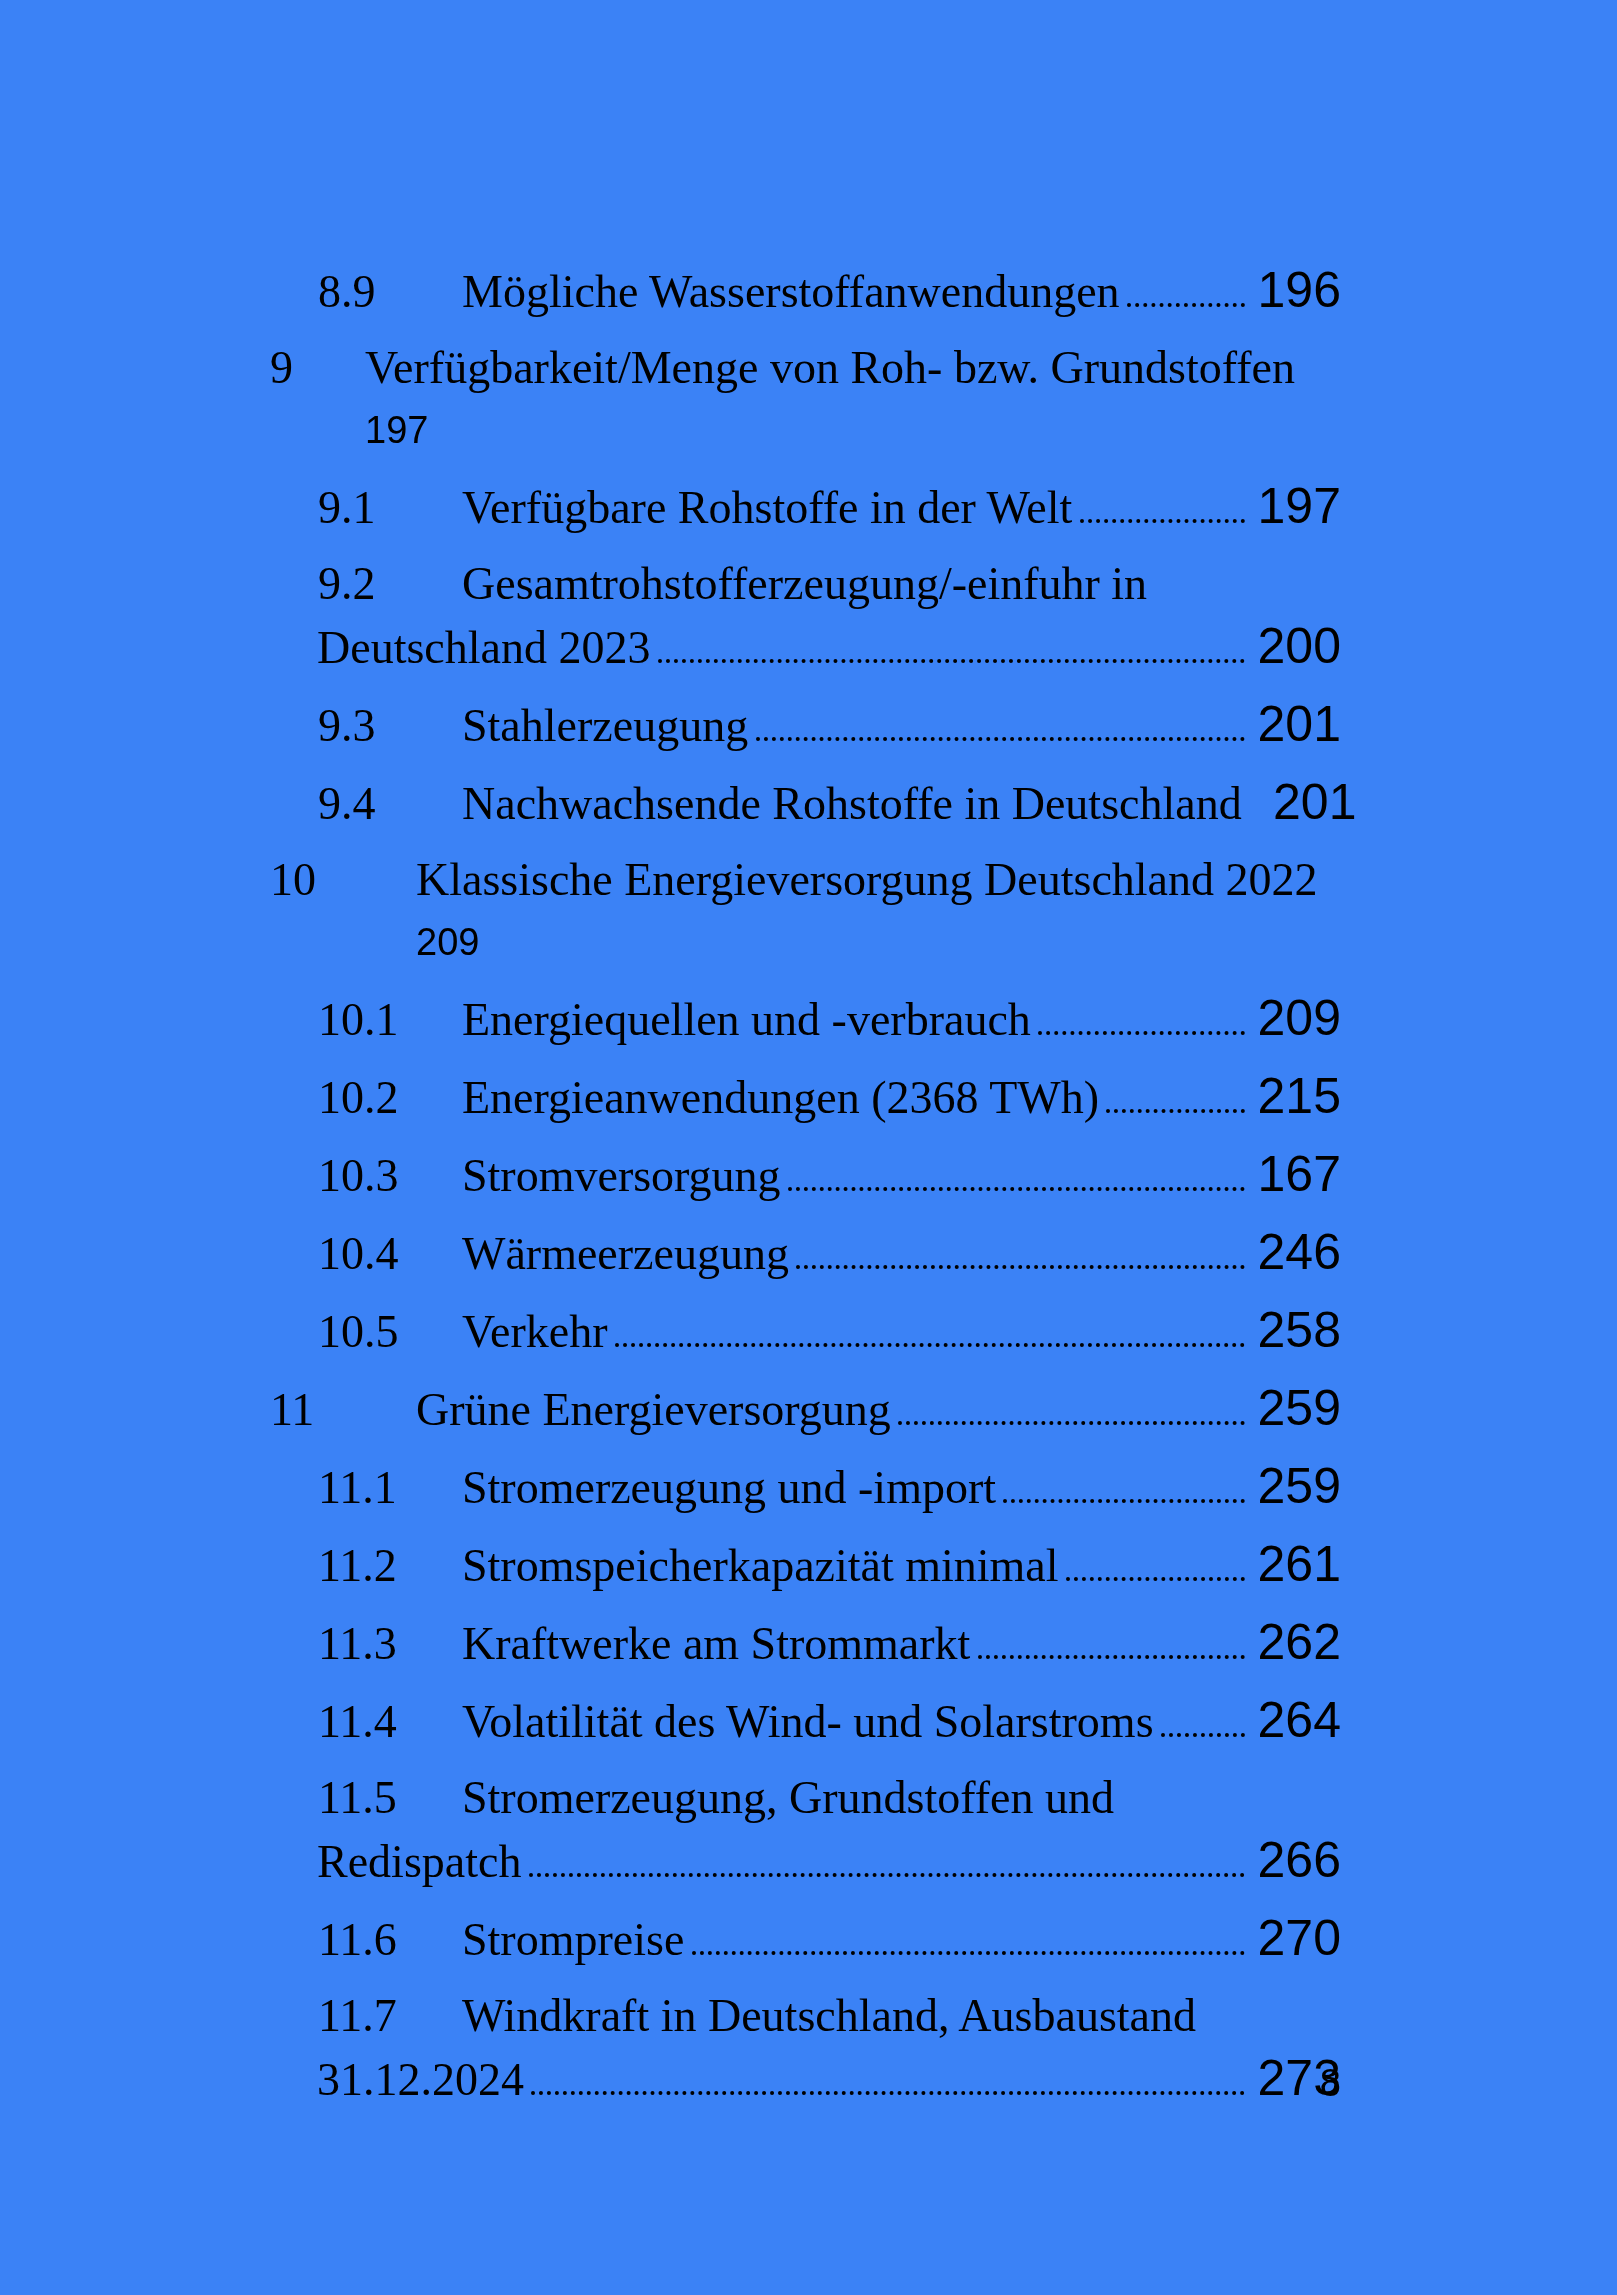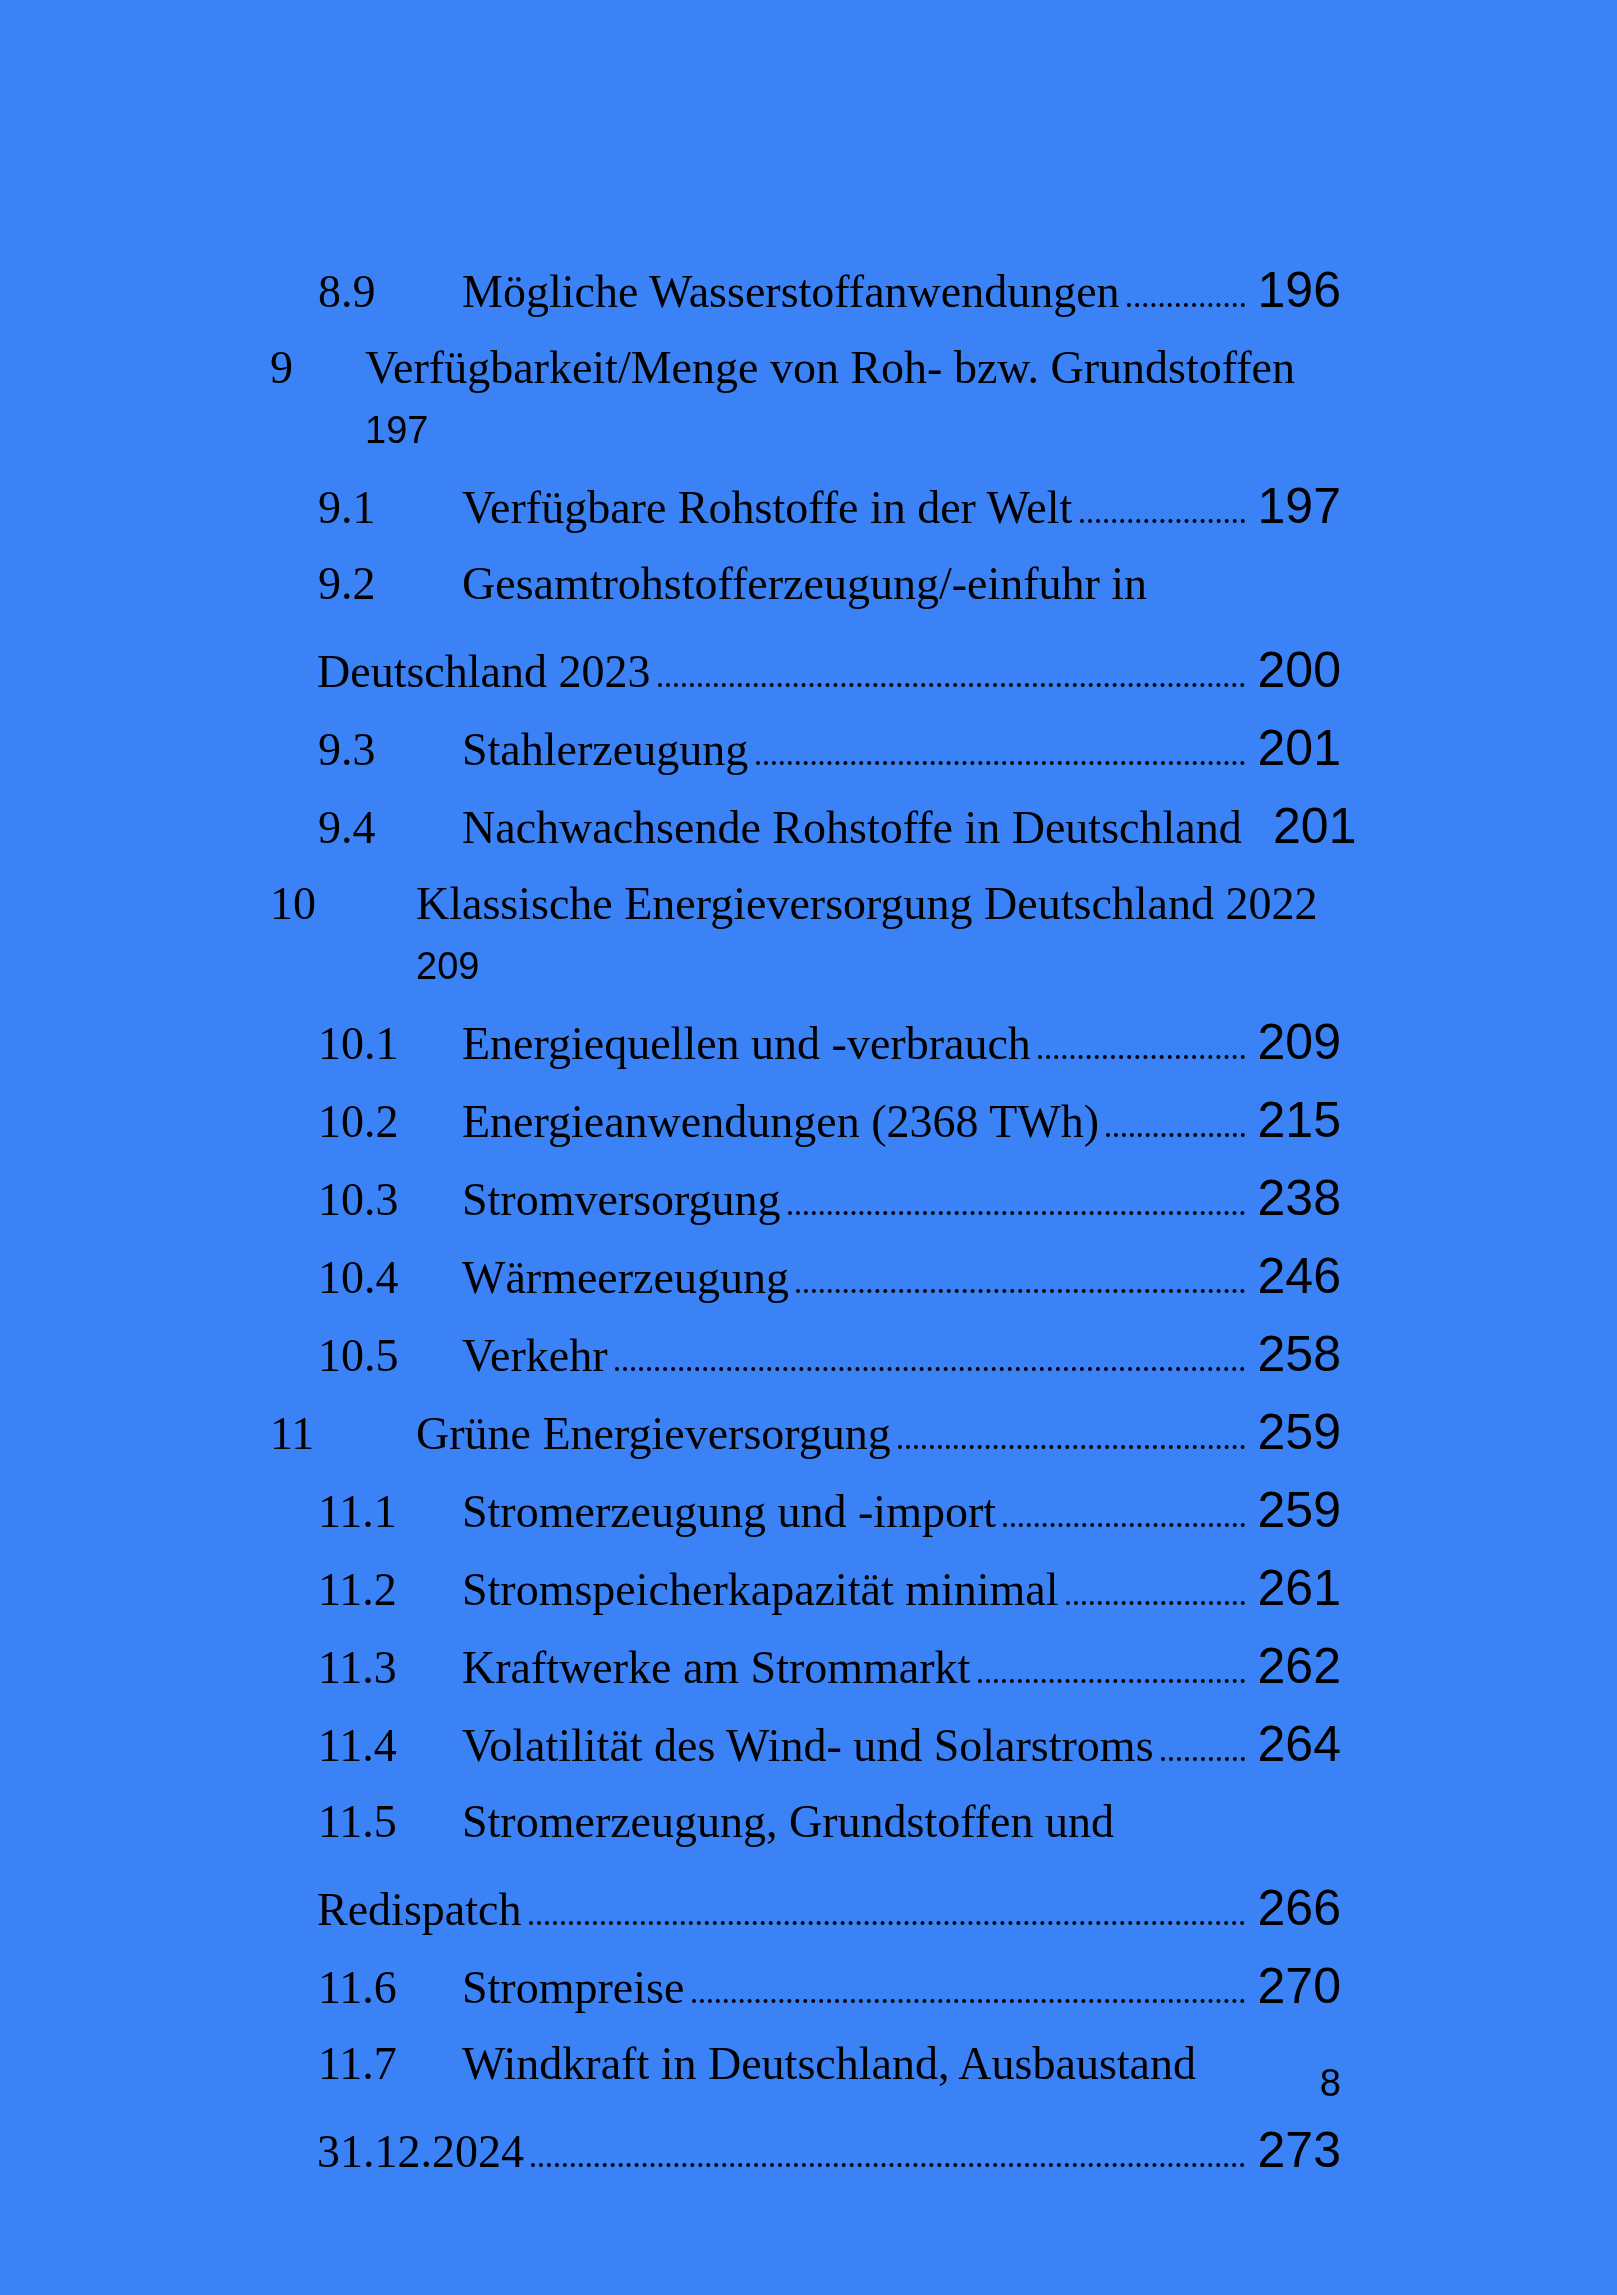--- a/index.html
+++ b/index.html
@@ -28,21 +28,21 @@
     white-space: nowrap;
   }
   
   .level-chapter > .line1 { padding-left: 270px; }
   .level-section > .line1 { padding-left: 318px; }
   .level-chapter .num { flex: 0 0 auto; width: 95px; }
   .level-chapter .num.num-wide { width: 146px; }
   .level-section .num { flex: 0 0 auto; width: 144px; }
   .row.cont-c1 { padding-left: 365px; }
   .row.cont-c2 { padding-left: 416px; }
-  .row.cont-s  { padding-left: 317px; margin-top: 24px; }
+  .row.cont-s  { padding-left: 317px; }
   .title, .cont-text { flex: 0 0 auto; }
   .leader {
     flex: 1 1 11px;
     min-width: 11px;
     height: 0;
     margin: 0 13px 0 7.4px;
   }
   .leader.dotted { border-bottom: 4.6px dotted #000000; }
   .pg {
     flex: 0 0 auto;
@@ -142,21 +142,21 @@
           <span class="title">Energieanwendungen (2368 TWh)</span>
           <span class="leader dotted"></span>
           <span class="pg">215</span>
         </div>
       </div>
       <div class="entry level-section">
         <div class="row line1">
           <span class="num">10.3</span>
           <span class="title">Stromversorgung</span>
           <span class="leader dotted"></span>
-          <span class="pg">238</span>
+          <span class="pg">167</span>
         </div>
       </div>
       <div class="entry level-section">
         <div class="row line1">
           <span class="num">10.4</span>
           <span class="title">Wärmeerzeugung</span>
           <span class="leader dotted"></span>
           <span class="pg">246</span>
         </div>
       </div>

